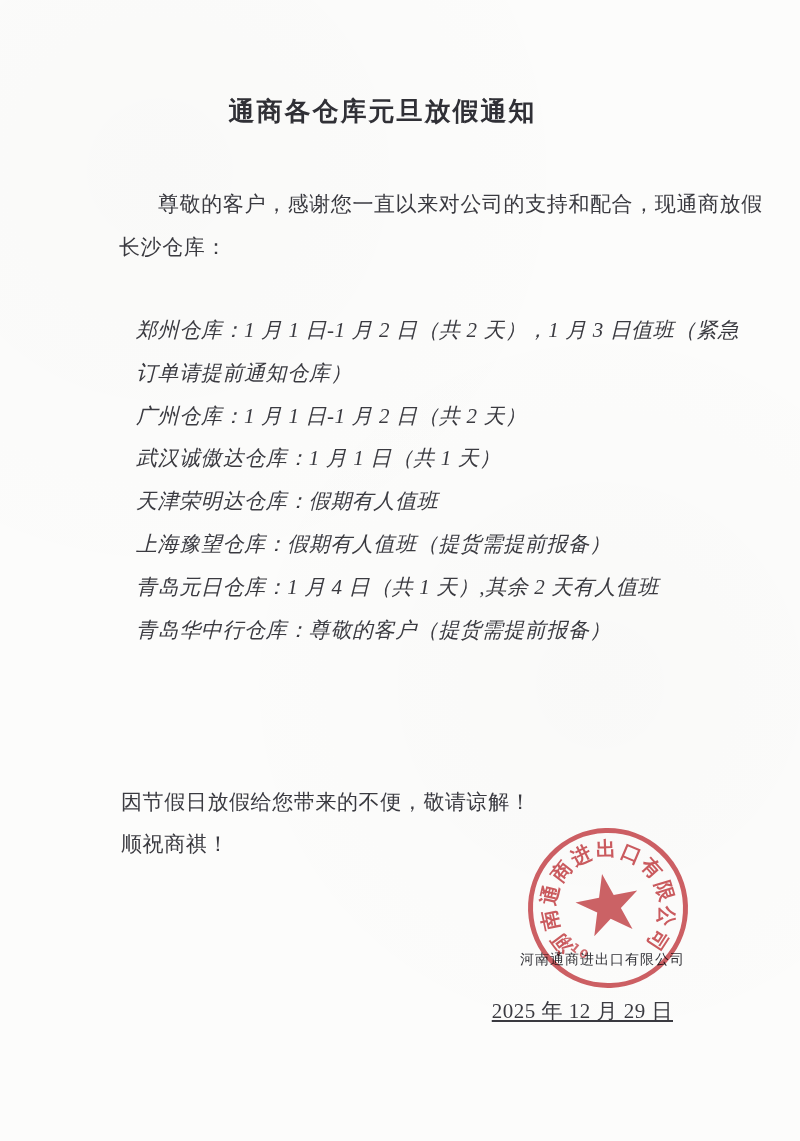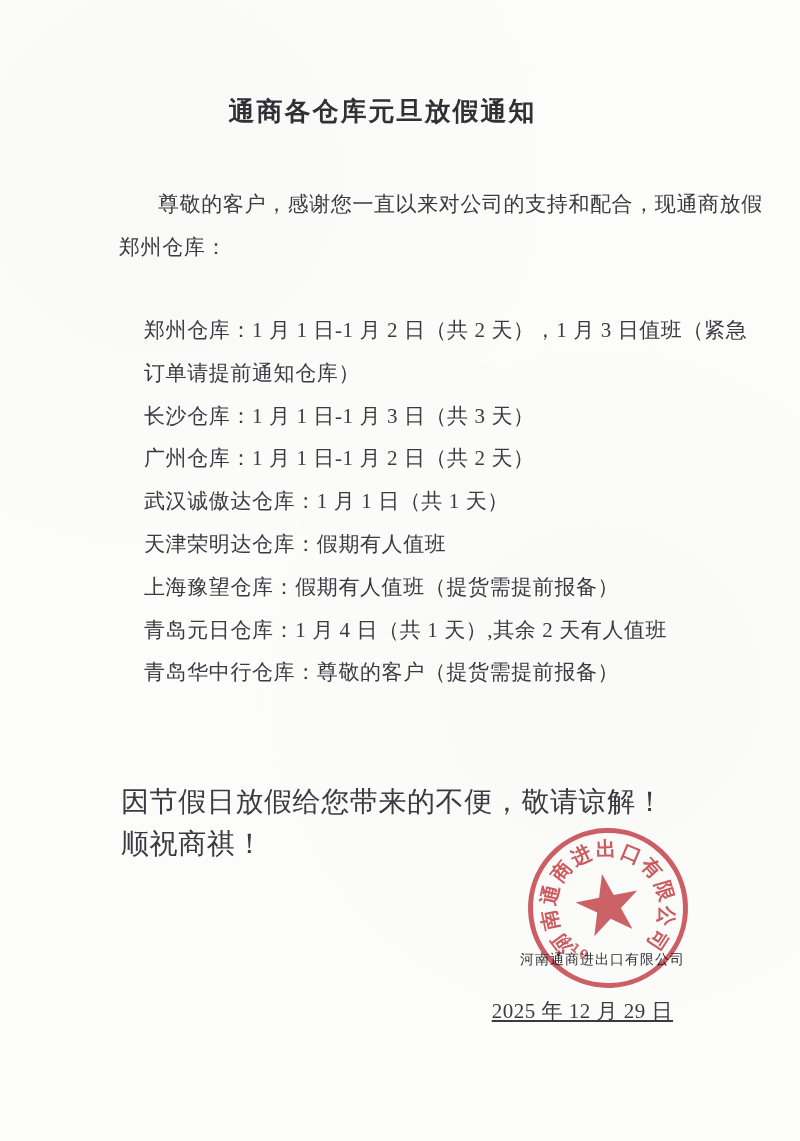--- a/index.html
+++ b/index.html
@@ -33,28 +33,29 @@
     white-space:nowrap;
   }
   .intro{
     position:absolute;top:183px;left:119px;right:80px;
     font-size:21px;line-height:43px;
     letter-spacing:0.6px;
   }
   .intro p{white-space:nowrap;}
   .intro p.indented{text-indent:39px;font-family:Liberation Serif, serif;}
   .schedule{
-    position:absolute;top:309px;left:144px;right:60px;
+    position:absolute;top:309px;left:136px;right:60px;
     font-size:21px;line-height:42.8px;
     letter-spacing:0.6px;
+    font-style:italic;
   }
   .schedule p{white-space:nowrap;}
   .closing{
     position:absolute;top:781px;left:121px;right:80px;
-    font-size:28px;line-height:42px;
+    font-size:21px;line-height:42px;
     letter-spacing:0.6px;
   }
   .closing p{white-space:nowrap;}
   .sig-company{
     position:absolute;top:951px;right:115px;
     font-size:14px;letter-spacing:1px;
     white-space:nowrap;color:#323237;
   }
   .sig-date{
     position:absolute;top:997px;right:127px;
@@ -101,27 +102,26 @@
 </style>
 </head>
 <body>
 
 <div class="page">
 
   <h1 class="doc-title">通商各仓库元旦放假通知</h1>
 
   <div class="intro">
     <p class="indented">尊敬的客户，感谢您一直以来对公司的支持和配合，现通商放假</p>
-    <p>郑州仓库：</p>
+    <p>长沙仓库：</p>
   </div>
 
   <div class="schedule">
     <p>郑州仓库：1 月 1 日-1 月 2 日（共 2 天），1 月 3 日值班（紧急</p>
     <p>订单请提前通知仓库）</p>
-    <p>长沙仓库：1 月 1 日-1 月 3 日（共 3 天）</p>
     <p>广州仓库：1 月 1 日-1 月 2 日（共 2 天）</p>
     <p>武汉诚傲达仓库：1 月 1 日（共 1 天）</p>
     <p>天津荣明达仓库：假期有人值班</p>
     <p>上海豫望仓库：假期有人值班（提货需提前报备）</p>
     <p>青岛元日仓库：1 月 4 日（共 1 天）,其余 2 天有人值班</p>
     <p>青岛华中行仓库：尊敬的客户（提货需提前报备）</p>
   </div>
 
   <div class="closing">
     <p>因节假日放假给您带来的不便，敬请谅解！</p>

